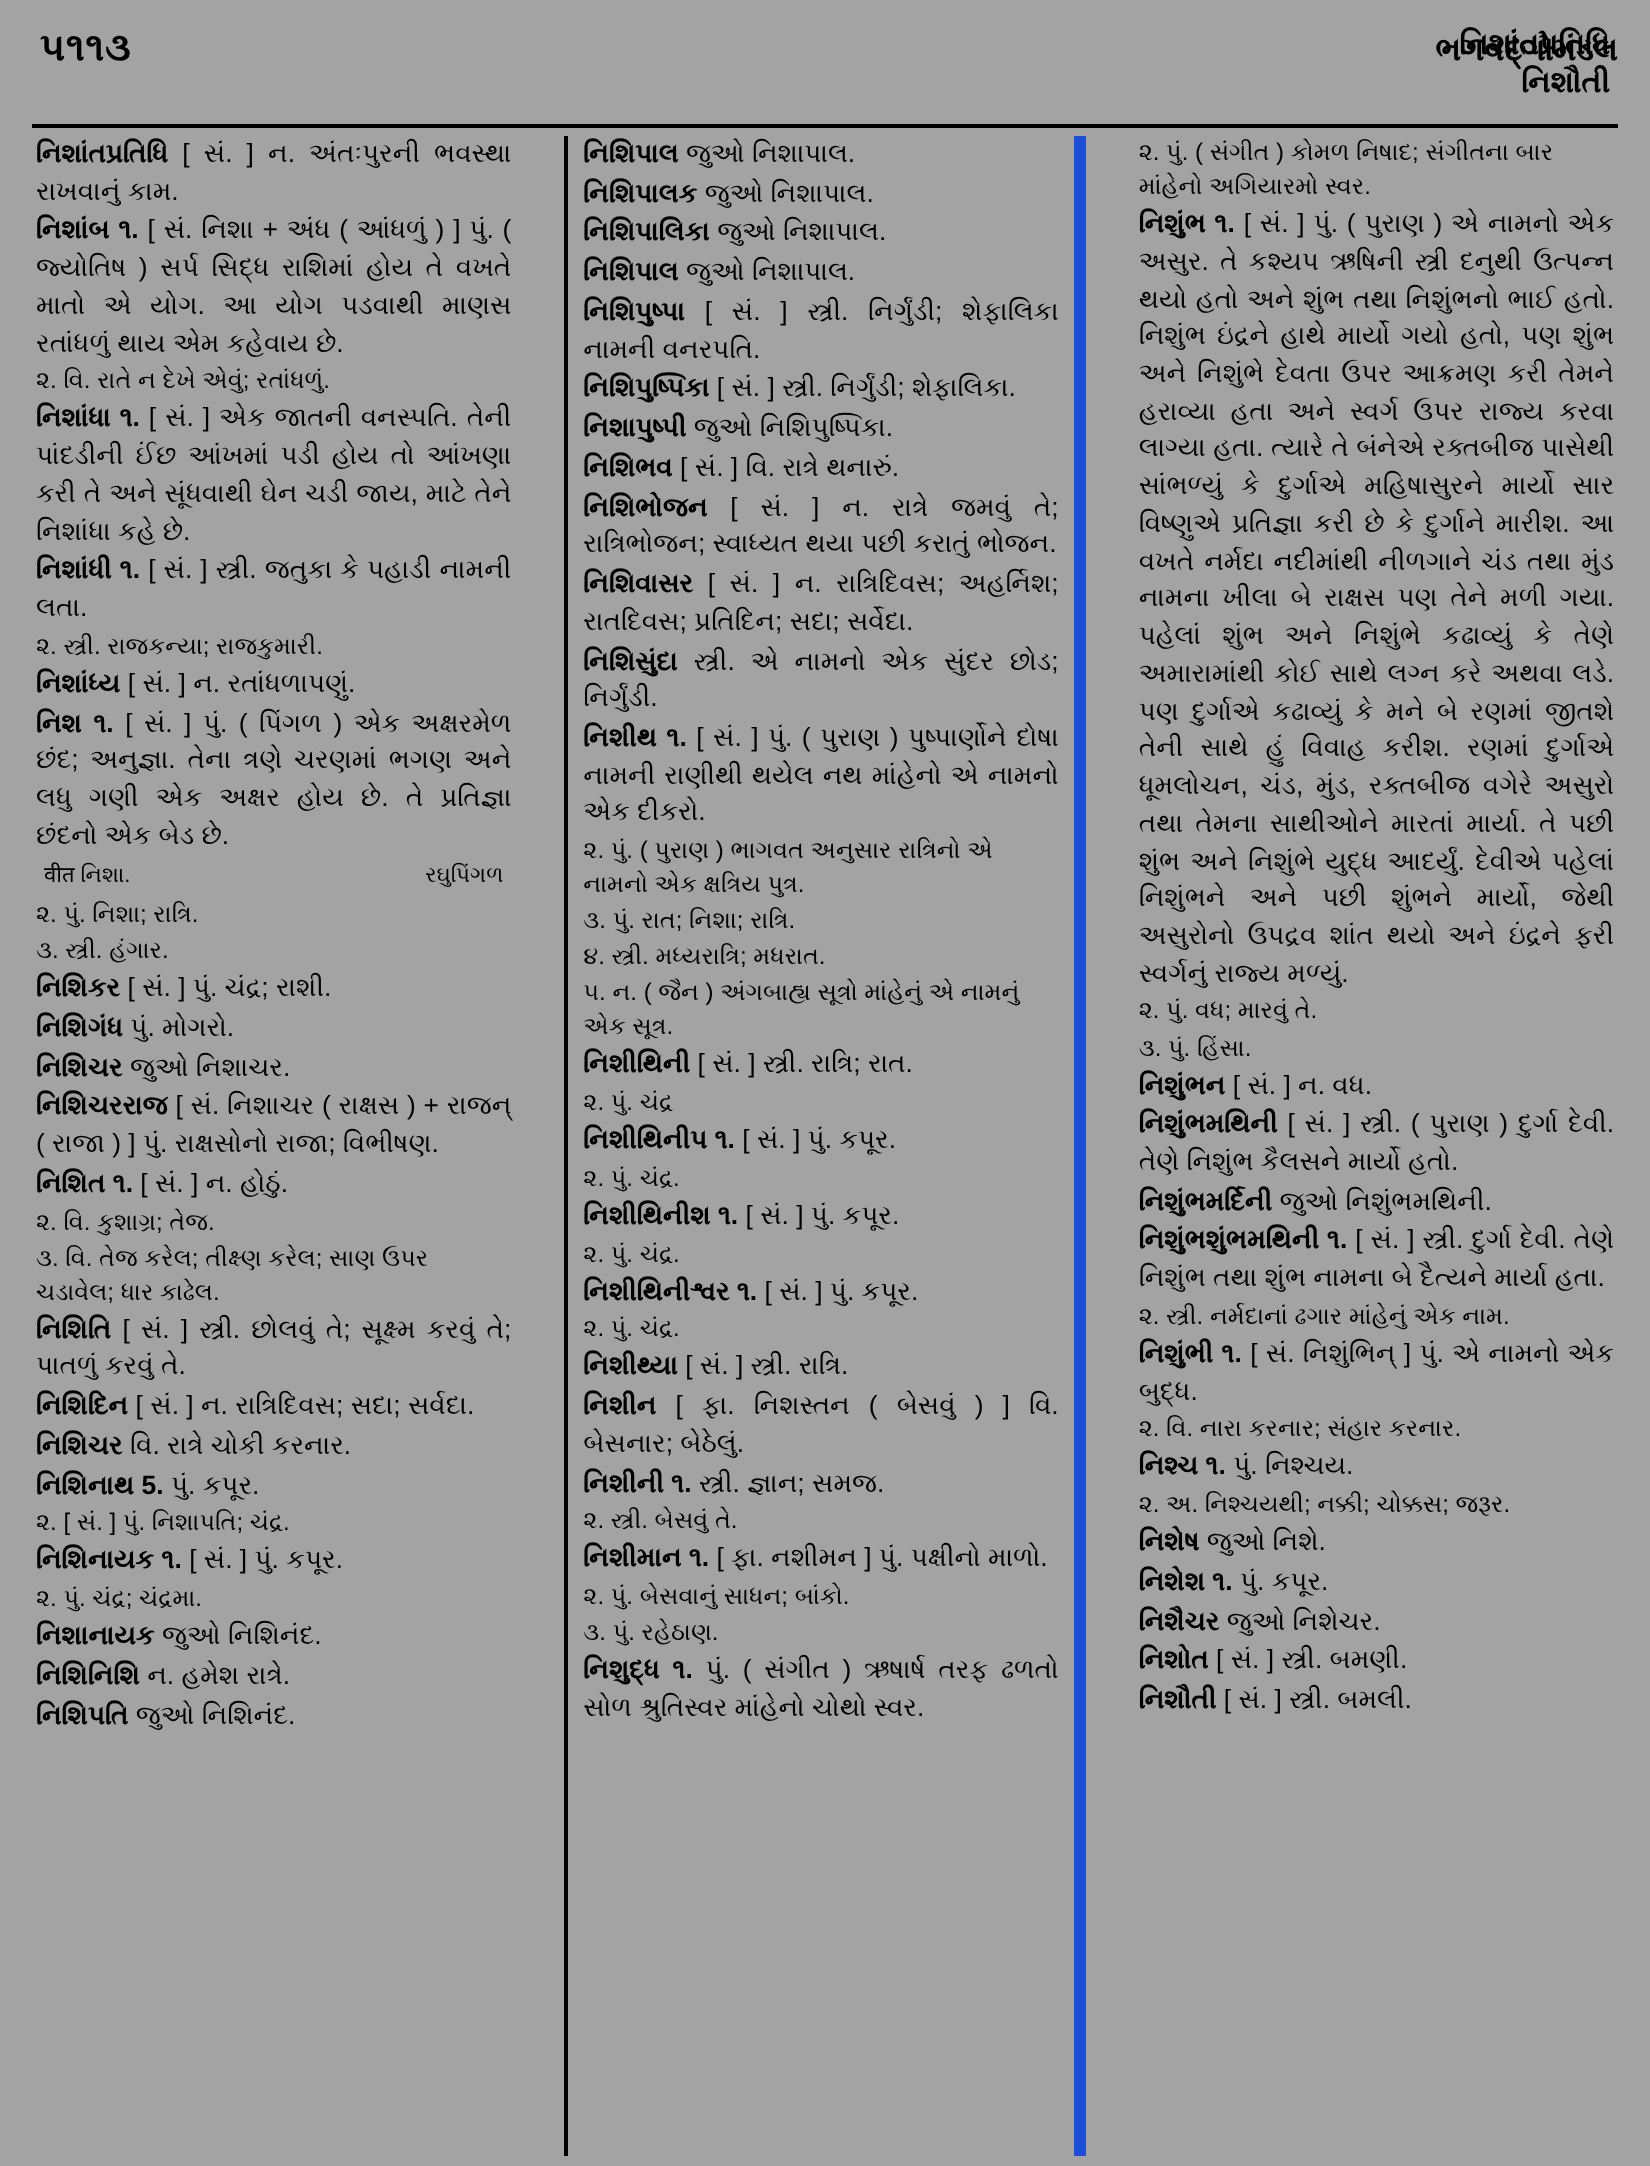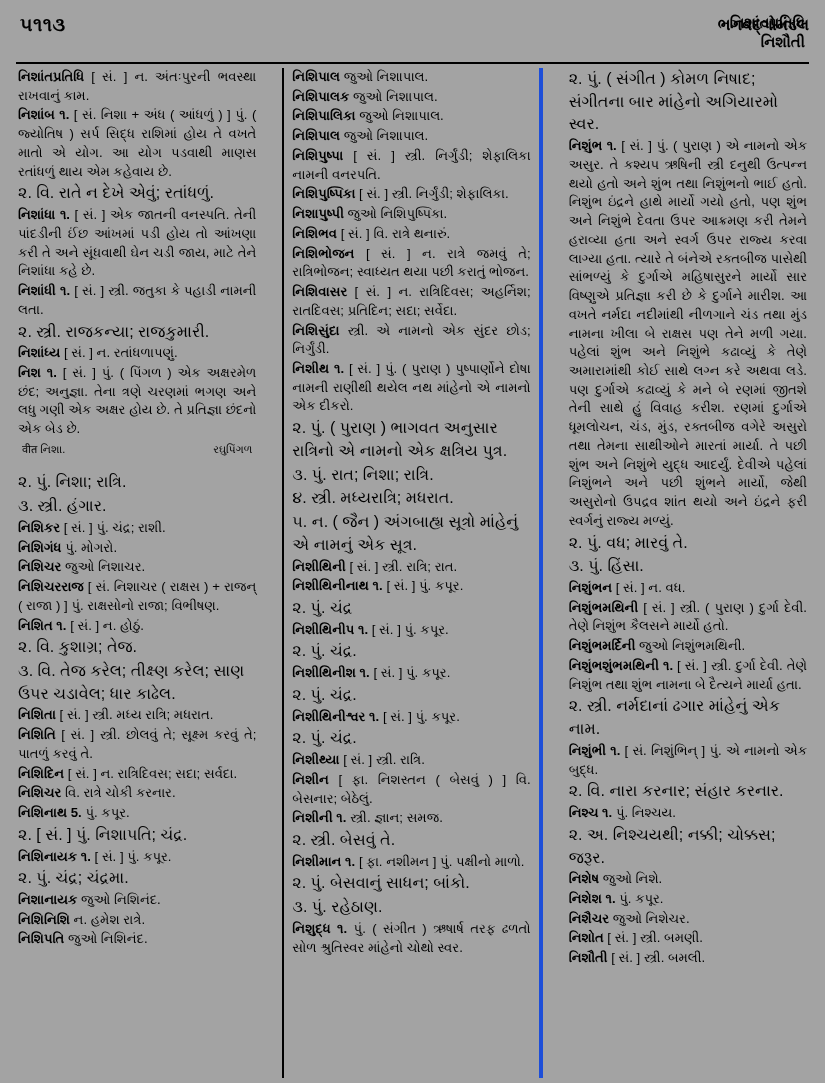--- a/index.html
+++ b/index.html
@@ -66,45 +66,45 @@
   }
   .col {
     flex: 1 1 0;
     padding: 0 8px;
     box-sizing: border-box;
     overflow: hidden;
   }
   .col.c1 { padding-left: 2px; }
   .col.c2 {
     border-left: 2px solid #000;
-    border-right: 4px solid #1d4ed8;
+    border-right: 6px solid #1d4ed8;
   }
   .col.c3 { padding-right: 2px; }
 
   .entry {
     font-size: 13.2px;
     line-height: 1.42;
     margin: 0 0 1px 0;
     text-align: justify;
     text-justify: inter-word;
   }
   .entry .hw {
     font-weight: bold;
   }
   .sub {
-    font-size: 16px;
+    font-size: 12px;
     line-height: 1.42;
     margin: 0 0 1px 0;
     padding-left: 0px;
   }
   .fig {
     text-align: center;
     font-size: 11px;
     line-height: 1.5;
-    margin: 2px 0 14px 0;
+    margin: 2px 0 3px 0;
   }
   .fig .figrow {
     display: flex;
     justify-content: space-between;
     padding: 0 4px;
   }
 </style>
 </head>
 <body>
 
@@ -139,21 +139,20 @@
         </div>
         <p class="sub"><span>૨. પું. નિશા; રાત્રિ.</span></p>
         <p class="sub"><span>૩. સ્ત્રી. હંગાર.</span></p>
         <p class="entry"><span class="hw">નિશિકર</span><span> [ સં. ]  પું.  ચંદ્ર; રાશી.</span></p>
         <p class="entry"><span class="hw">નિશિગંધ</span><span> પું. મોગરો.</span></p>
         <p class="entry"><span class="hw">નિશિચર</span><span> જુઓ નિશાચર.</span></p>
         <p class="entry"><span class="hw">નિશિચરરાજ</span><span> [ સં. નિશાચર ( રાક્ષસ ) + રાજન્ ( રાજા ) ]  પું. રાક્ષસોનો રાજા; વિભીષણ.</span></p>
         <p class="entry"><span class="hw">નિશિત ૧.</span><span> [ સં. ]  ન. હોઠું.</span></p>
         <p class="sub"><span>૨. વિ. કુશાગ્ર; તેજ.</span></p>
         <p class="sub"><span>૩. વિ. તેજ કરેલ; તીક્ષ્ણ કરેલ; સાણ ઉપર ચડાવેલ; ધાર કાઢેલ.</span></p>
-        <p class="entry"><span class="hw">નિશિતા</span><span> [ સં. ]  સ્ત્રી.  મધ્ય રાત્રિ; મધરાત.</span></p>
         <p class="entry"><span class="hw">નિશિતિ</span><span> [ સં. ]  સ્ત્રી.  છોલવું તે; સૂક્ષ્મ કરવું તે; પાતળું કરવું તે.</span></p>
         <p class="entry"><span class="hw">નિશિદિન</span><span> [ સં. ]  ન. રાત્રિદિવસ; સદા; સર્વદા.</span></p>
         <p class="entry"><span class="hw">નિશિચર</span><span> વિ. રાત્રે ચોકી કરનાર.</span></p>
         <p class="entry"><span class="hw">નિશિનાથ 5.</span><span> પું. કપૂર.</span></p>
         <p class="sub"><span>૨. [ સં. ]  પું. નિશાપતિ; ચંદ્ર.</span></p>
         <p class="entry"><span class="hw">નિશિનાયક ૧.</span><span> [ સં. ]  પું. કપૂર.</span></p>
         <p class="sub"><span>૨. પું. ચંદ્ર; ચંદ્રમા.</span></p>
         <p class="entry"><span class="hw">નિશાનાયક</span><span> જુઓ નિશિનંદ.</span></p>
         <p class="entry"><span class="hw">નિશિનિશિ</span><span> ન. હમેશ રાત્રે.</span></p>
         <p class="entry"><span class="hw">નિશિપતિ</span><span> જુઓ નિશિનંદ.</span></p>
@@ -169,21 +168,20 @@
         <p class="entry"><span class="hw">નિશિભવ</span><span> [ સં. ]  વિ. રાત્રે થનારું.</span></p>
         <p class="entry"><span class="hw">નિશિભોજન</span><span> [ સં. ]  ન.  રાત્રે જમવું તે; રાત્રિભોજન; સ્વાધ્યત થયા પછી કરાતું ભોજન.</span></p>
         <p class="entry"><span class="hw">નિશિવાસર</span><span> [ સં. ]  ન.  રાત્રિદિવસ; અહર્નિશ; રાતદિવસ; પ્રતિદિન; સદા; સર્વેદા.</span></p>
         <p class="entry"><span class="hw">નિશિસુંદા</span><span> સ્ત્રી.  એ નામનો એક સુંદર છોડ; નિર્ગુંડી.</span></p>
         <p class="entry"><span class="hw">નિશીથ ૧.</span><span> [ સં. ]  પું. ( પુરાણ )  પુષ્પાર્ણોને દોષા નામની રાણીથી થયેલ નથ માંહેનો એ નામનો એક દીકરો.</span></p>
         <p class="sub"><span>૨. પું. ( પુરાણ )  ભાગવત અનુસાર રાત્રિનો એ નામનો એક ક્ષત્રિય પુત્ર.</span></p>
         <p class="sub"><span>૩. પું. રાત; નિશા; રાત્રિ.</span></p>
         <p class="sub"><span>૪. સ્ત્રી. મધ્યરાત્રિ; મધરાત.</span></p>
         <p class="sub"><span>૫. ન. ( જૈન )  અંગબાહ્ય સૂત્રો માંહેનું એ નામનું એક સૂત્ર.</span></p>
         <p class="entry"><span class="hw">નિશીથિની</span><span> [ સં. ]  સ્ત્રી.  રાત્રિ; રાત.</span></p>
-        <p class="entry"><span class="hw">નિશીથિનીનાથ ૧.</span><span> [ સં. ]  પું. કપૂર.</span></p>
         <p class="sub"><span>૨. પું. ચંદ્ર</span></p>
         <p class="entry"><span class="hw">નિશીથિનીપ ૧.</span><span> [ સં. ]  પું. કપૂર.</span></p>
         <p class="sub"><span>૨. પું. ચંદ્ર.</span></p>
         <p class="entry"><span class="hw">નિશીથિનીશ ૧.</span><span> [ સં. ]  પું. કપૂર.</span></p>
         <p class="sub"><span>૨. પું. ચંદ્ર.</span></p>
         <p class="entry"><span class="hw">નિશીથિનીશ્વર ૧.</span><span> [ સં. ]  પું. કપૂર.</span></p>
         <p class="sub"><span>૨. પું. ચંદ્ર.</span></p>
         <p class="entry"><span class="hw">નિશીથ્યા</span><span> [ સં. ]  સ્ત્રી. રાત્રિ.</span></p>
         <p class="entry"><span class="hw">નિશીન</span><span> [ ફા.  નિશસ્તન  ( બેસવું ) ]  વિ. બેસનાર; બેઠેલું.</span></p>
         <p class="entry"><span class="hw">નિશીની ૧.</span><span> સ્ત્રી. જ્ઞાન; સમજ.</span></p>

